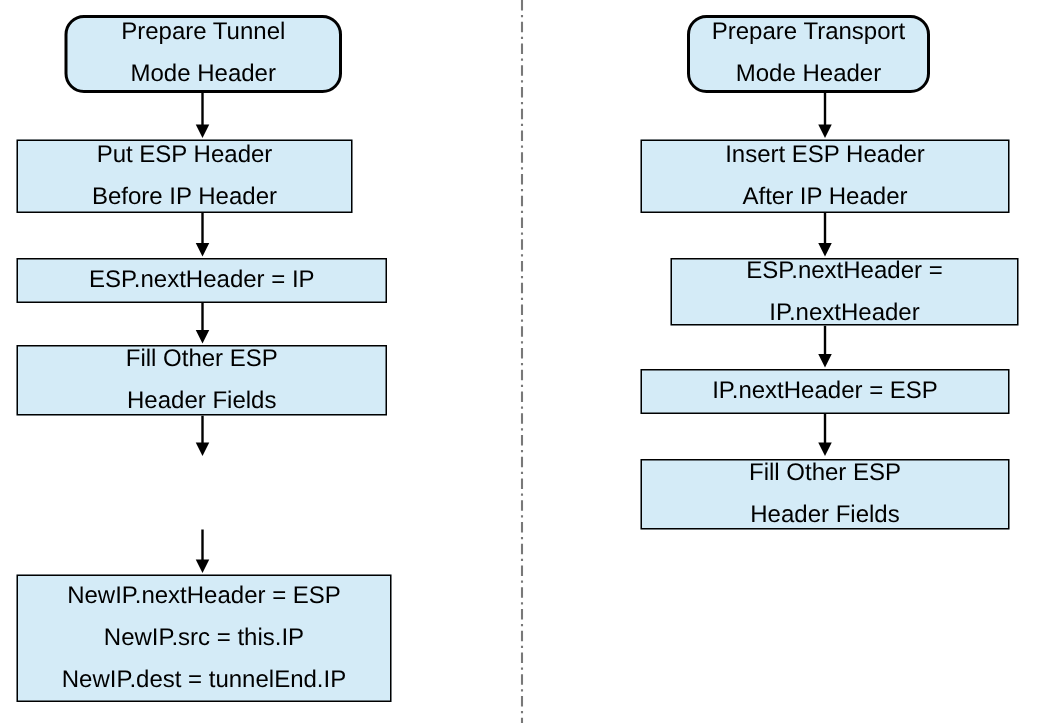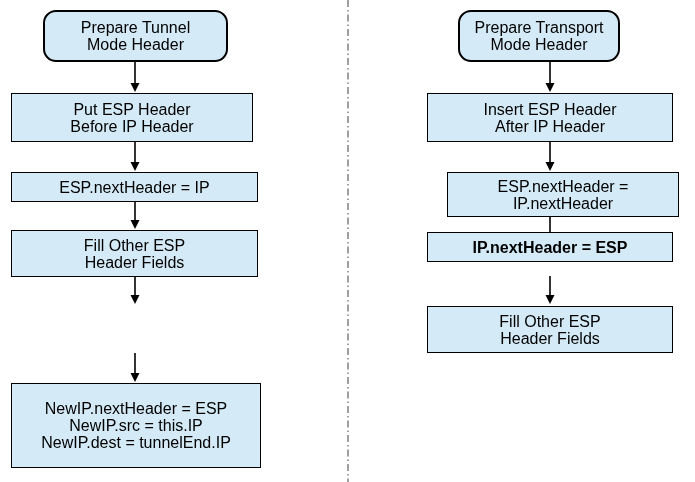--- a/index.html
+++ b/index.html
@@ -40,21 +40,21 @@
     position: absolute;
     box-sizing: border-box;
     background: var(--box-fill, #d4ebf7);
     border: 1.5px solid var(--box-border, #000000);
     display: flex;
     align-items: center;
     justify-content: center;
     text-align: center;
     color: var(--text-color, #000000);
     font-size: 16px;
-    line-height: 17px;
+    line-height: 28px;
   }
   .box.rounded {
     border-width: 2px;
     border-radius: 13px;
   }
   .box .label {
     white-space: pre-line;
   }
 </style>
 </head>
@@ -101,21 +101,21 @@
     <g>
       <line class="arrow-line" x1="550" y1="276" x2="550" y2="296"></line>
       <path class="arrow-head" d="M545.5,295 L554.5,295 L550,304 Z"></path>
     </g>
   </svg>
 
   <div class="box rounded" style="left:43px; top:10px; width:185px; height:52px;">
     <span class="label">Prepare Tunnel
 Mode Header</span>
   </div>
-  <div class="box" style="left:11px; top:93px; width:242px; height:49px;">
+  <div class="box" style="left:11px; top:93px; width:224px; height:49px;">
     <span class="label">Put ESP Header
 Before IP Header</span>
   </div>
   <div class="box" style="left:11px; top:172px; width:247px; height:30px;">
     <span class="label">ESP.nextHeader = IP</span>
   </div>
   <div class="box" style="left:11px; top:230px; width:247px; height:47px;">
     <span class="label">Fill Other ESP
 Header Fields</span>
   </div>
@@ -130,21 +130,21 @@
 Mode Header</span>
   </div>
   <div class="box" style="left:427px; top:93px; width:246px; height:49px;">
     <span class="label">Insert ESP Header
 After IP Header</span>
   </div>
   <div class="box" style="left:447px; top:172px; width:232px; height:45px;">
     <span class="label">ESP.nextHeader =
 IP.nextHeader</span>
   </div>
-  <div class="box" style="left:427px; top:232px; width:246px; height:30px;font-weight:bold;">
+  <div class="box" style="left:427px; top:246px; width:246px; height:30px;">
     <span class="label">IP.nextHeader = ESP</span>
   </div>
   <div class="box" style="left:427px; top:306px; width:246px; height:47px;">
     <span class="label">Fill Other ESP
 Header Fields</span>
   </div>
 
 </div>
 
 </body></html>

